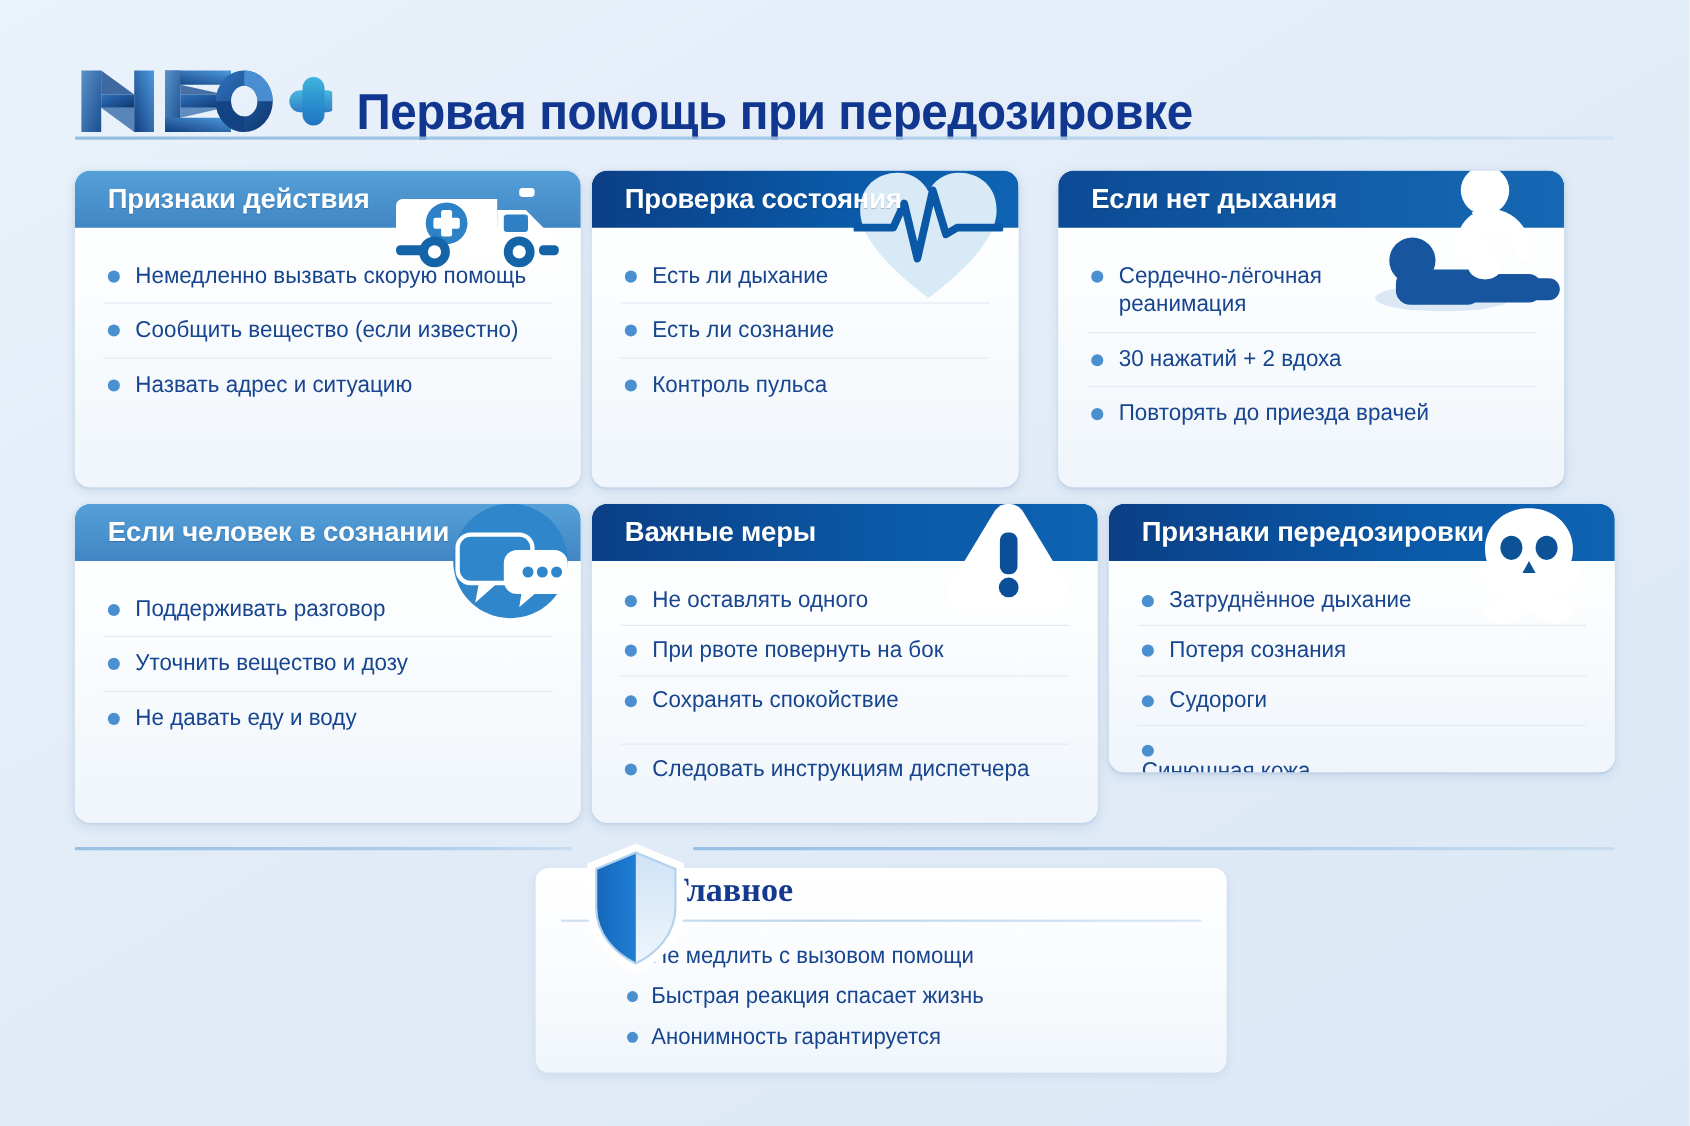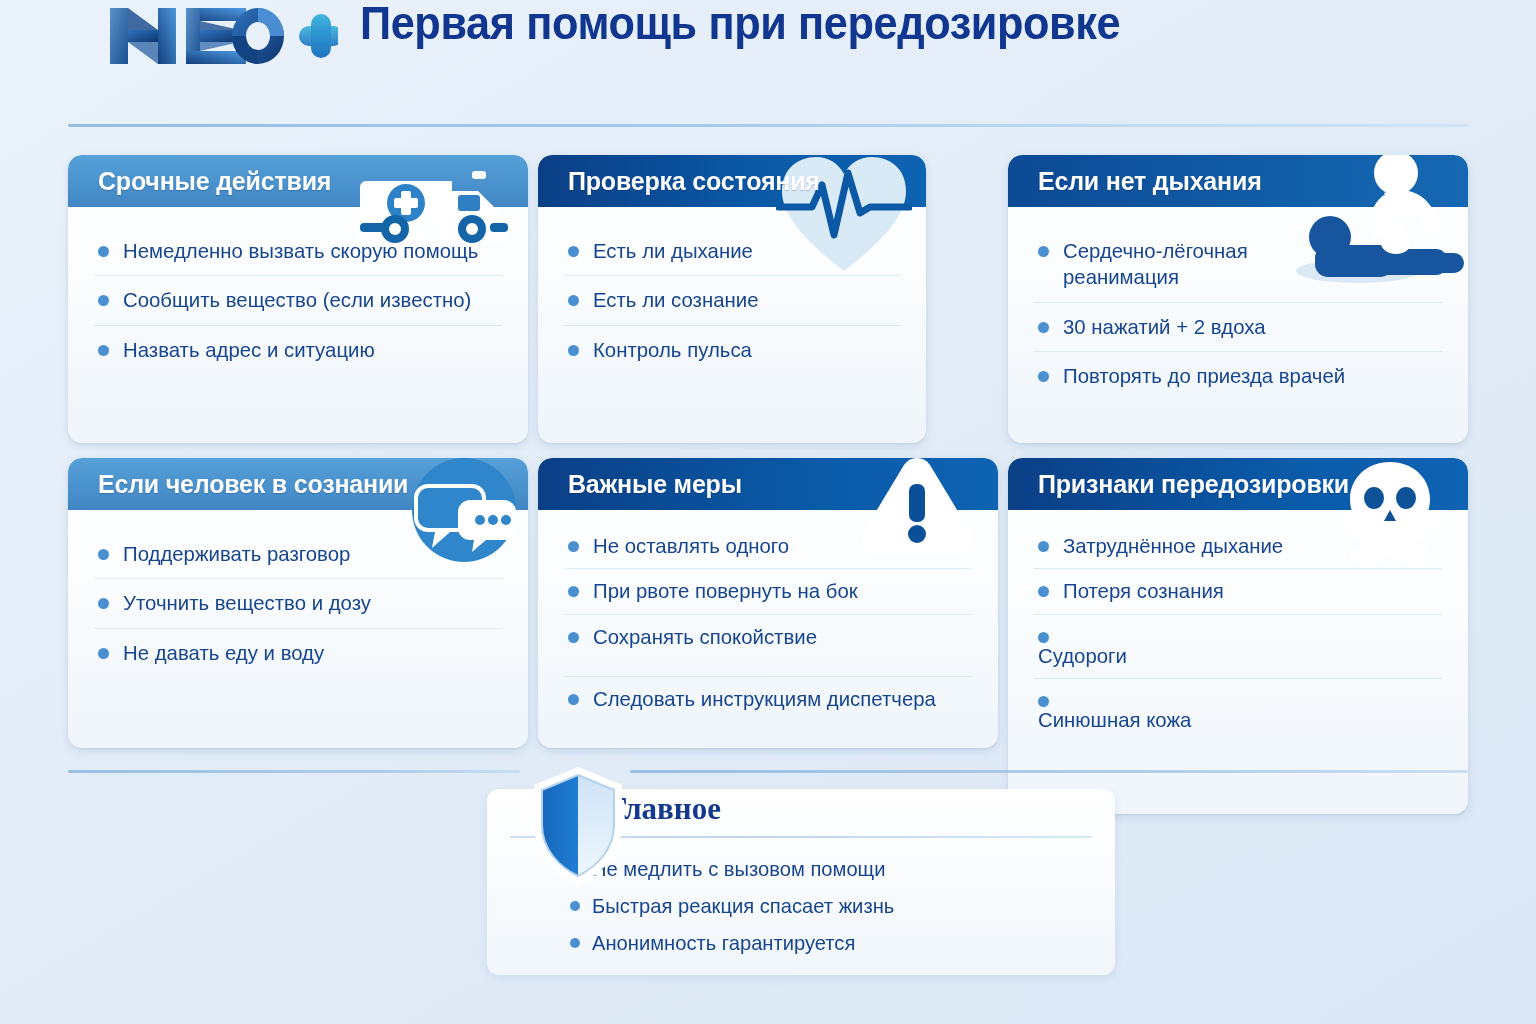--- a/index.html
+++ b/index.html
@@ -13,22 +13,22 @@
     background: linear-gradient(150deg, #eaf2fb 0%, #e2ecf7 45%, #dce8f6 100%);
     position: relative;
   }
 
   
   #header {
     position: absolute;
     left: 0; top: 0;
     width: 1406px; height: 128px;
     display: flex;
-    align-items: flex-start;
-    padding-left: 106px;
+    align-items: flex-end;
+    padding-left: 70px;
   }
   #logo {
     width: 232px; height: 72px;
     position: relative;
     flex: 0 0 auto;
     margin-right: 22px;
   }
   #logo svg { display: block; }
   #page-title {
     font-size: 46px;
@@ -109,24 +109,24 @@
     color: #17458f;
     line-height: 1.25;
     font-weight: normal;
     transform: scaleX(0.97);
     transform-origin: left top;
   }
 
   
   #card-0 { left: 68px;   top: 155px; width: 460px; height: 288px; }
   #card-1 { left: 538px;  top: 155px; width: 388px; height: 288px; }
-  #card-2 { left: 1008px; top: 155px; width: 460px; height: 288px; }
+  #card-2 { left: 962px; top: 155px; width: 460px; height: 288px; }
   #card-3 { left: 68px;   top: 458px; width: 460px; height: 290px; }
   #card-4 { left: 538px;  top: 458px; width: 460px; height: 290px; }
-  #card-5 { left: 1008px; top: 458px; width: 460px; height: 356px; }
+  #card-5 { left: 1008px; top: 458px; width: 460px; height: 244px; }
 
   
   #bottom-rule-left {
     position: absolute; left: 68px; top: 770px;
     width: 452px; height: 3px; border-radius: 2px;
     background: linear-gradient(to right,#8fbbe2 0%, #a8c9e8 70%, #c6dcf1 100%);
     opacity: .9;
   }
   #bottom-rule-right {
     position: absolute; left: 630px; top: 770px;
@@ -229,21 +229,21 @@
       <rect x="205" y="26" width="20" height="20" fill="#2a8fd0" opacity=".55"></rect>
     </svg>
   </div>
 
   <div id="page-title">Первая помощь при передозировке</div>
 </div>
 <div id="header-rule"></div>
 
 <div class="card" id="card-0">
   <div class="card-head light">
-    <span class="card-title">Срочные действия</span>
+    <span class="card-title">Признаки действия</span>
     <span class="card-icon" style="right:8px; top:2px;">
       <svg width="168" height="98" viewBox="0 0 168 98">
         <rect x="6" y="60" width="150" height="26" rx="6" fill="#ffffff" opacity=".55"></rect>
         <path d="M14 24 h86 v44 h-86 a6 6 0 0 1 -6 -6 v-32 a6 6 0 0 1 6 -6 z" fill="#ffffff"></path>
         <path d="M100 34 h26 l22 22 v12 h-48 z" fill="#ffffff"></path>
         <rect x="106" y="38" width="22" height="16" rx="3" fill="#2f7fc4"></rect>
         <rect x="120" y="14" width="14" height="8" rx="3" fill="#ffffff"></rect>
         <circle cx="54" cy="46" r="19" fill="#2d82c7"></circle>
         <rect x="49" y="34" width="10" height="24" rx="2" fill="#ffffff"></rect>
         <rect x="42" y="41" width="24" height="10" rx="2" fill="#ffffff"></rect>
@@ -420,21 +420,21 @@
   </div>
   <div class="card-body" style="padding-top:14px;">
     <div class="bullet-row" style="padding:9px 0 9px 4px;text-align:center;">
       <span class="dot"></span>
       <span class="btext">Затруднённое дыхание</span>
     </div>
     <div class="bullet-row" style="padding:9px 0 9px 4px;">
       <span class="dot"></span>
       <span class="btext">Потеря сознания</span>
     </div>
-    <div class="bullet-row" style="padding:9px 0 9px 4px;flex-direction:column;">
+    <div class="bullet-row" style="padding:9px 0 9px 4px;">
       <span class="dot"></span>
       <span class="btext">Судороги</span>
     </div>
     <div class="bullet-row" style="padding:9px 0 9px 4px;flex-direction:column;">
       <span class="dot"></span>
       <span class="btext">Синюшная кожа</span>
     </div>
   </div>
 </div>
 

